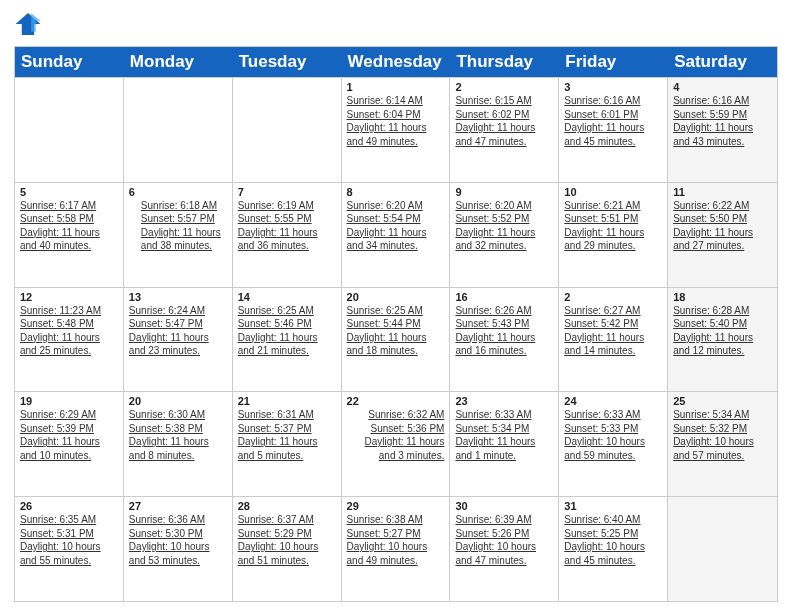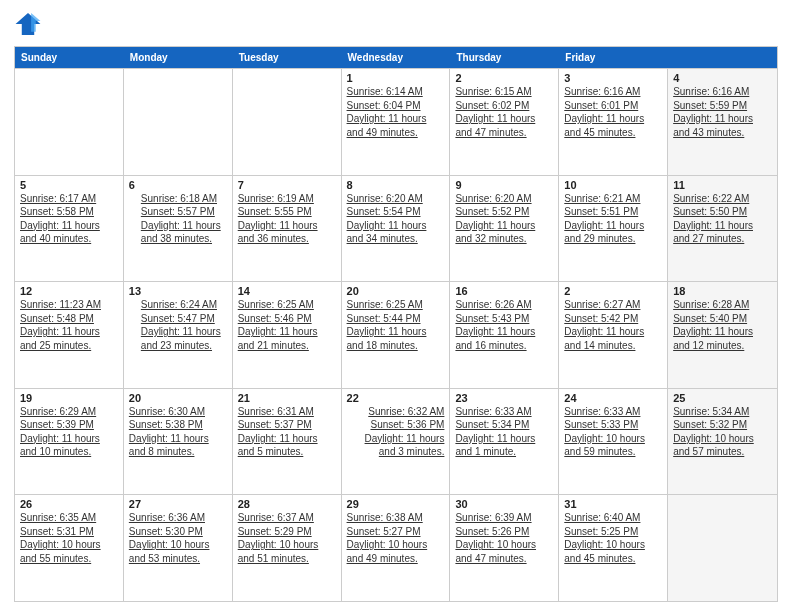--- a/index.html
+++ b/index.html
@@ -60,21 +60,21 @@
       flex-direction: column;
       border: 1px solid #ccc;
     }
     .cal-header {
       display: grid;
       grid-template-columns: repeat(7, 1fr);
       background: #1565c0;
     }
     .cal-header-cell {
       color: #fff;
-      font-size: 10px;
+      font-size: 17px;
       font-weight: bold;
       padding: 5px 6px;
       text-align: left;
     }
     .cal-body {
       flex: 1;
       display: flex;
       flex-direction: column;
     }
     .cal-row {
@@ -136,20 +136,21 @@
   </div>
 
   <div class="calendar">
     <div class="cal-header">
     <div class="cal-header-cell">Sunday</div>
         <div class="cal-header-cell">Monday</div>
         <div class="cal-header-cell">Tuesday</div>
         <div class="cal-header-cell">Wednesday</div>
         <div class="cal-header-cell">Thursday</div>
         <div class="cal-header-cell">Friday</div>
+        <div class="cal-header-cell">Saturday</div>
       </div>
     <div class="cal-body">
     <div class="cal-row">
           <div class="cal-cell empty"></div>
           <div class="cal-cell empty"></div>
           <div class="cal-cell empty"></div>
           <div class="cal-cell">
             <div class="day-number">1</div>
             <div class="day-info" style="white-space: pre-line;">Sunrise: 6:14 AM
 Sunset: 6:04 PM
@@ -220,21 +221,21 @@
         </div>
         <div class="cal-row">
           <div class="cal-cell">
             <div class="day-number">12</div>
             <div class="day-info" style="white-space: pre-line;">Sunrise: 11:23 AM
 Sunset: 5:48 PM
 Daylight: 11 hours and 25 minutes.</div>
           </div>
           <div class="cal-cell">
             <div class="day-number">13</div>
-            <div class="day-info" style="white-space: pre-line; margin-left: 12px;">Sunrise: 6:24 AM
+            <div class="day-info" style="white-space: pre-line;">Sunrise: 6:24 AM
 Sunset: 5:47 PM
 Daylight: 11 hours and 23 minutes.</div>
           </div>
           <div class="cal-cell">
             <div class="day-number">14</div>
             <div class="day-info" style="white-space: pre-line;">Sunrise: 6:25 AM
 Sunset: 5:46 PM
 Daylight: 11 hours and 21 minutes.</div>
           </div>
           <div class="cal-cell">

